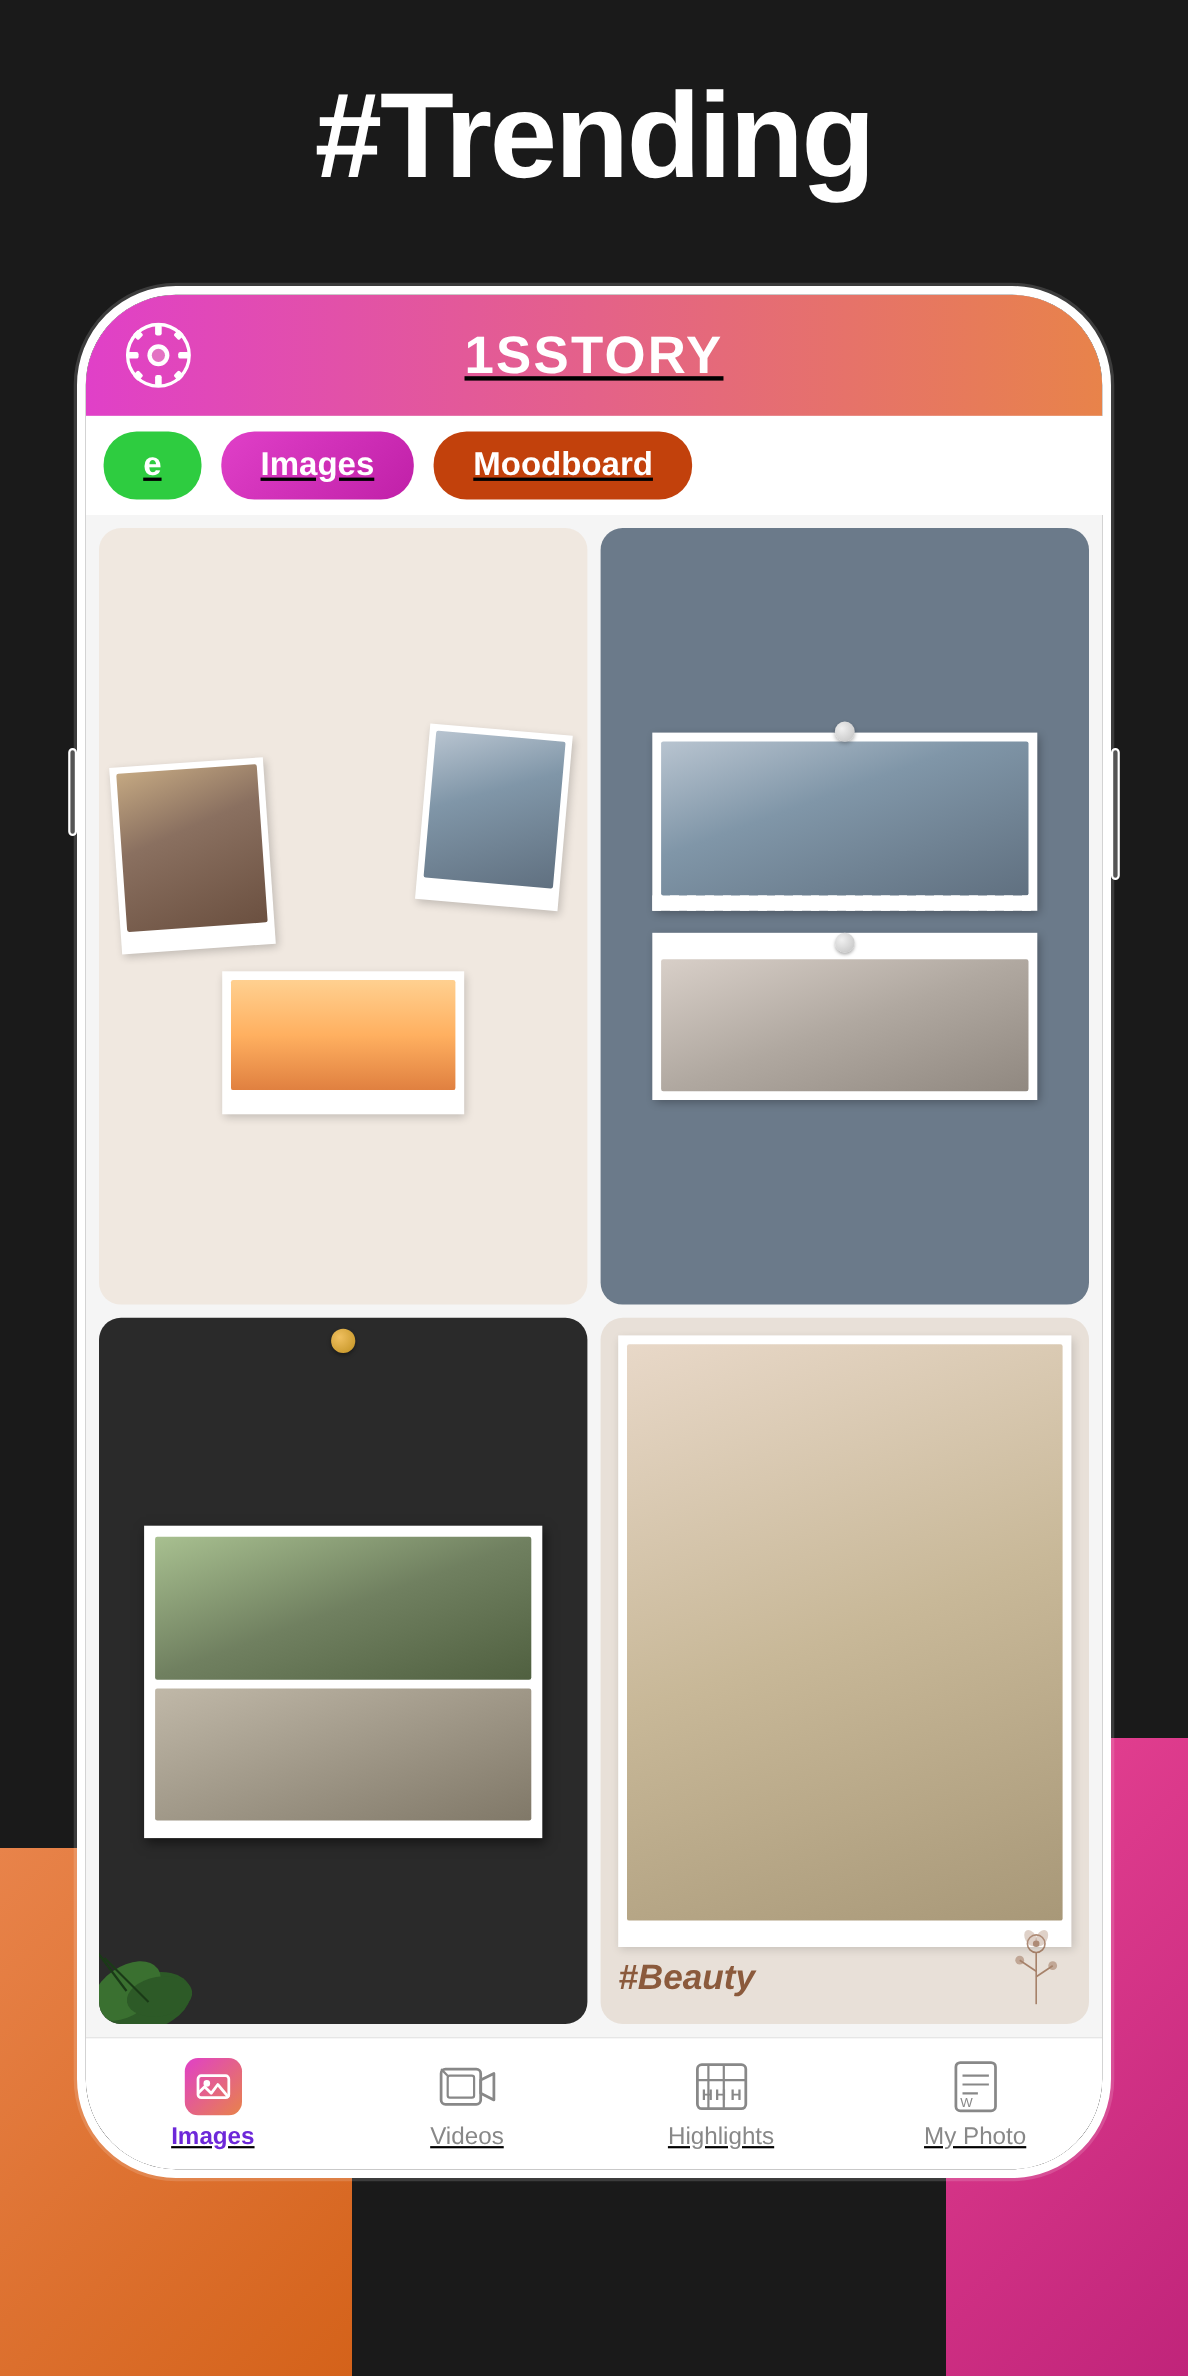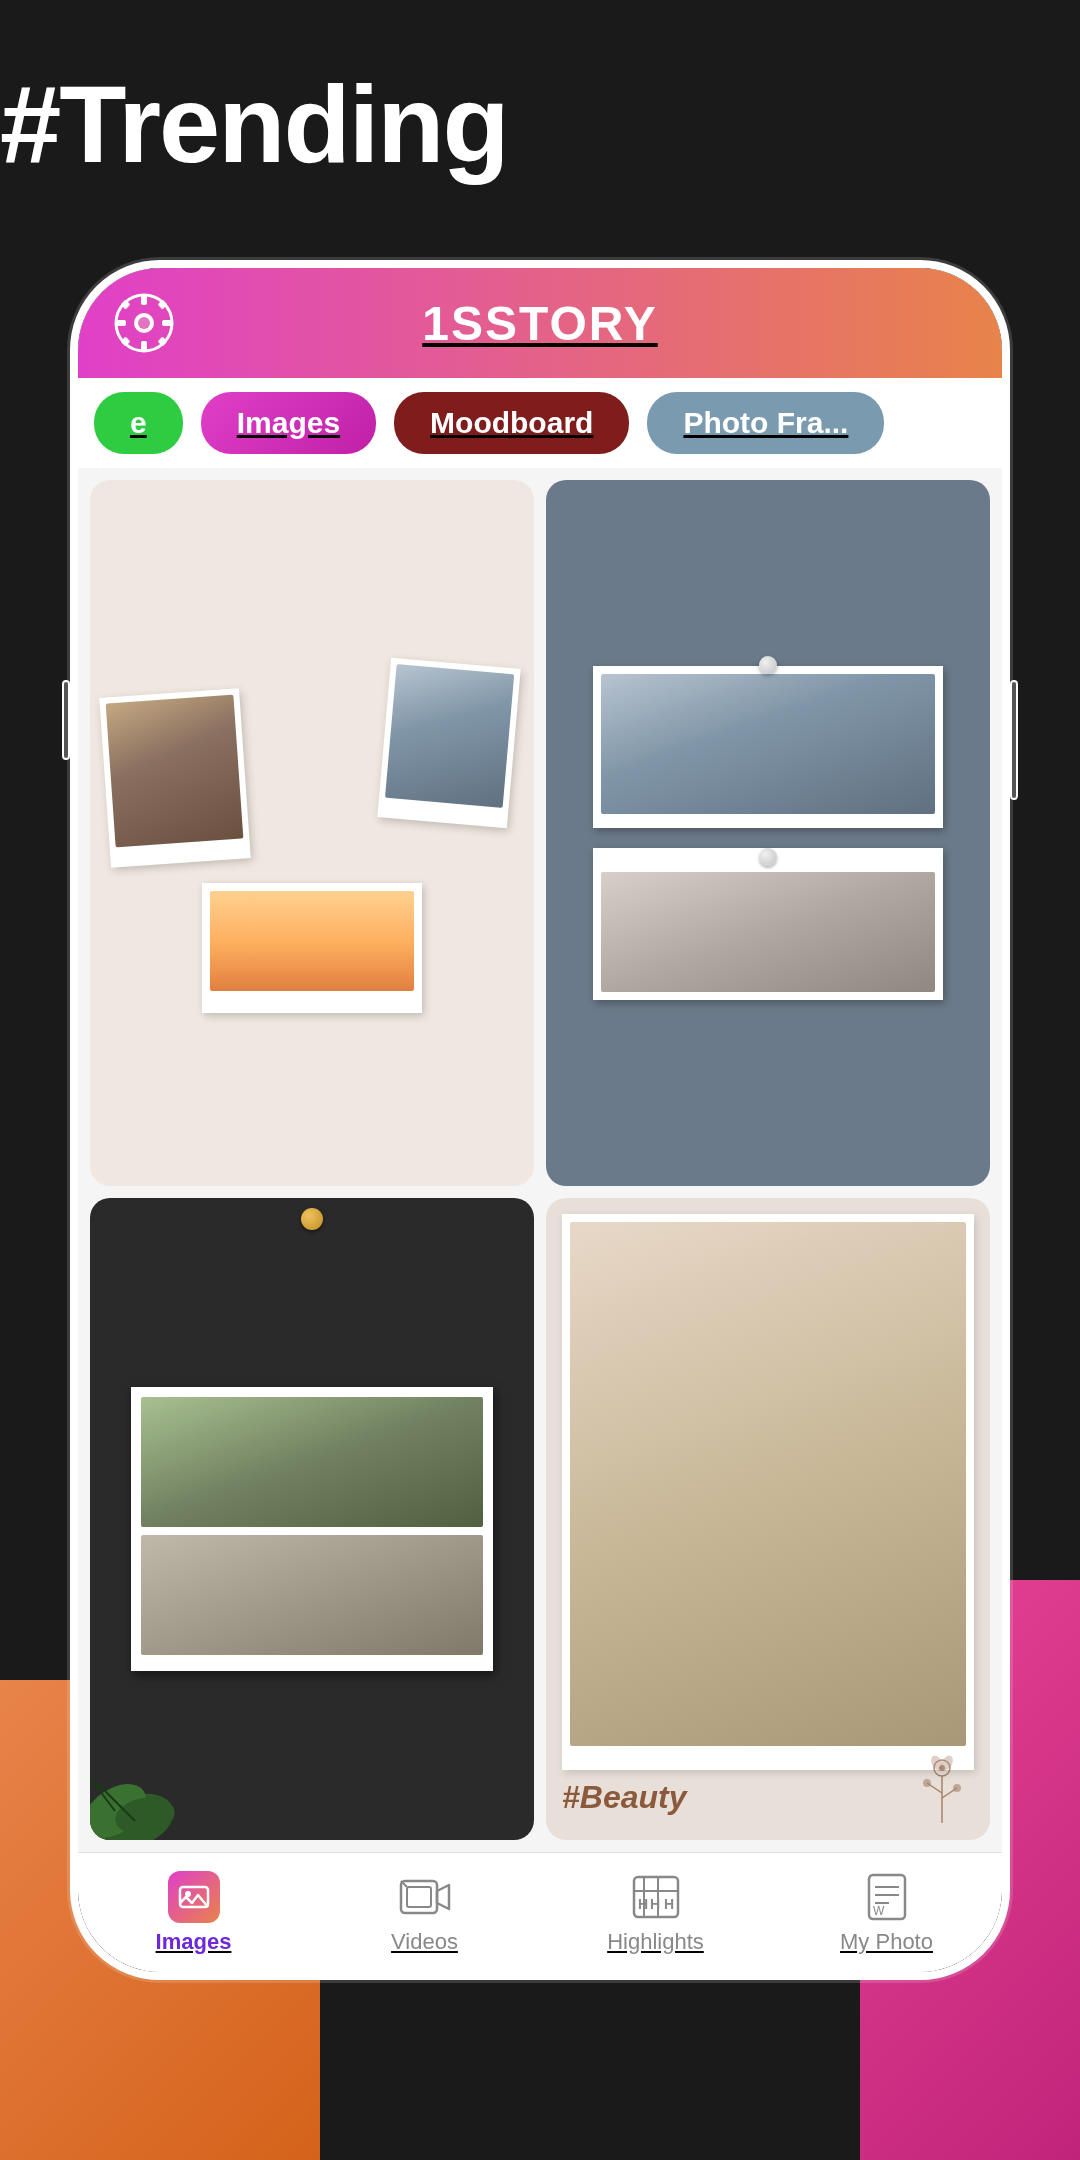--- a/index.html
+++ b/index.html
@@ -33,21 +33,21 @@
       border-radius: 80px 0 0 0;
       z-index: 0;
     }
 
     
     .trending-title {
       position: absolute;
       top: 60px;
       left: 0;
       right: 0;
-      text-align: left;
+      text-align: center;
       font-size: 110px;
       font-weight: 900;
       color: #ffffff;
       letter-spacing: -2px;
       z-index: 1;
     }
 
     
     .phone-frame {
       position: absolute;
@@ -138,21 +138,21 @@
       border-radius: 30px;
       font-size: 30px;
       font-weight: 600;
       color: #fff;
       white-space: nowrap;
       cursor: pointer;
       flex-shrink: 0;
     }
     .tab-green { background: #2ecc40; min-width: 60px; }
     .tab-pink { background: linear-gradient(135deg, #e040c8, #c020a8); }
-    .tab-blue { background: #7f1d1d; }
+    .tab-blue { background: #c2410c; }
     .tab-gray { background: #7a9ab0; }
 
     
     .content-grid {
       flex: 1;
       display: grid;
       grid-template-columns: 1fr 1fr;
       gap: 12px;
       padding: 12px;
       overflow: hidden;
@@ -341,21 +341,20 @@
         <rect x="8" y="45" width="7" height="7" rx="1.5" fill="white" transform="rotate(45 11.5 48.5)"></rect>
         <rect x="45" y="45" width="7" height="7" rx="1.5" fill="white" transform="rotate(45 48.5 48.5)"></rect>
       </svg>
       <span class="header-title">1SSTORY</span>
     </div>
 
     <div class="category-tabs">
       <div class="tab-item tab-green">e</div>
       <div class="tab-item tab-pink">Images</div>
       <div class="tab-item tab-blue">Moodboard</div>
-      <div class="tab-item tab-gray">Photo Fra...</div>
     </div>
 
     <div class="content-grid">
 
       <div class="template-card card-1">
 
         <div style="position:relative; width:100%; height:200px; margin-top:10px;">
 
           <div style="position:absolute; top:0; right:10px; transform:rotate(5deg); background:white; padding:6px 6px 20px 6px; box-shadow:2px 3px 8px rgba(0,0,0,0.2); width:130px; height:160px;">
             <div class="photo-couple-2" style="width:100%; height:100%; border-radius:2px;"></div>

